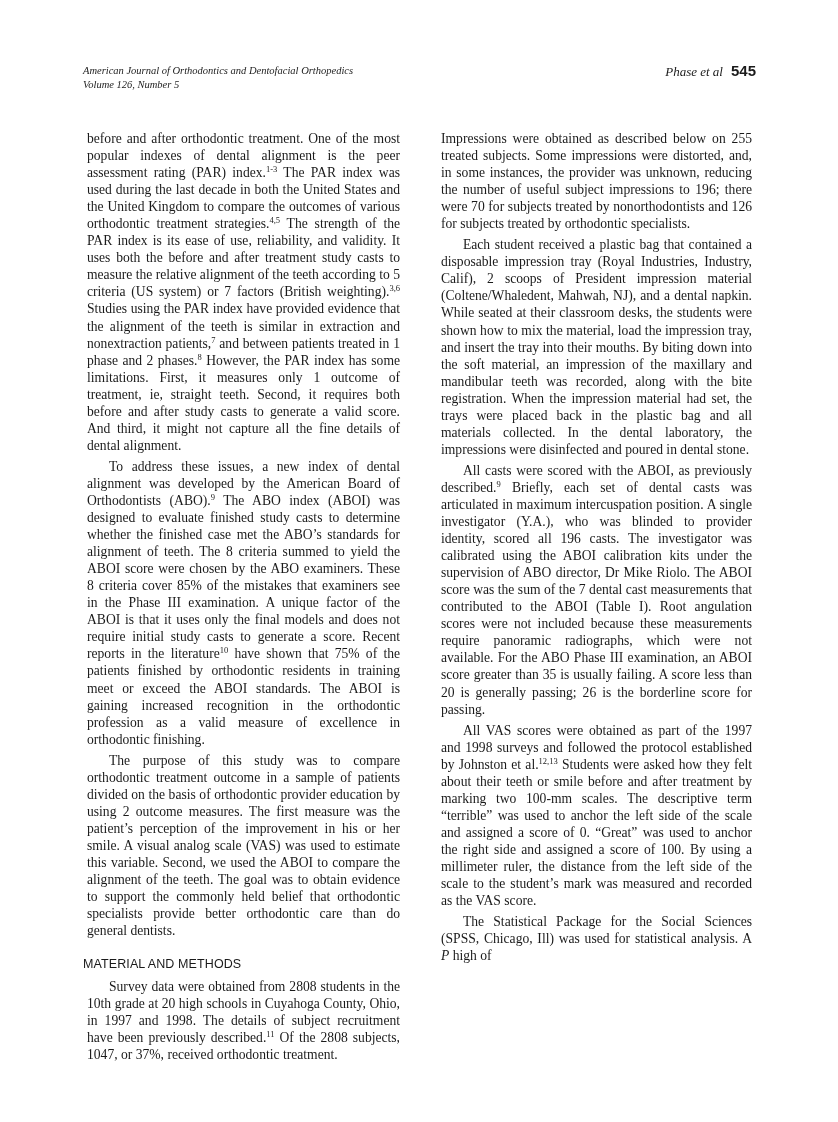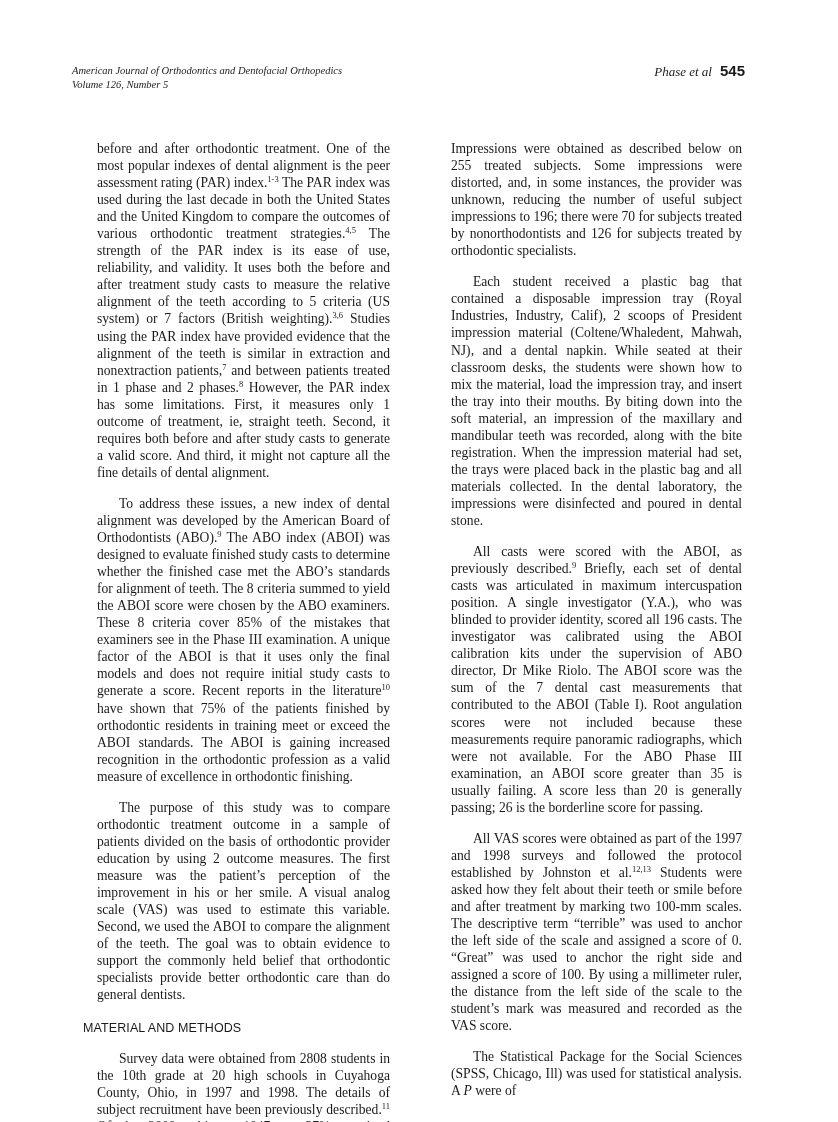--- a/index.html
+++ b/index.html
@@ -1,25 +1,25 @@
 <!DOCTYPE html>
 <html><head>
 <meta charset="utf-8">
 <style>
   html, body { margin: 0; padding: 0; background: #ffffff; }
   body { width: 838px; height: 1122px; position: relative; overflow: hidden; color: #1a1a1a; }
-  .header { position: absolute; top: 64px; left: 72px; width: 673px; height: 32px; text-decoration: underline; }
+  .header { position: absolute; top: 64px; left: 83px; width: 673px; height: 32px; text-decoration: underline; }
   .journal { position: absolute; left: 0; top: 0; font-family: "Liberation Serif", serif; font-style: italic; font-size: 10.5px; line-height: 13.5px; color: #222; }
   .running { position: absolute; right: 0; top: 0; font-family: "Liberation Serif", serif; font-size: 13px; line-height: 14px; }
   .running .author { font-style: italic; margin-right: 8px; }
   .running .pageno { font-family: "Liberation Sans", sans-serif; font-weight: bold; font-size: 15px; }
   .col { position: absolute; top: 126px; width: 321px; font-family: "Liberation Serif", serif; font-size: 13.6px; line-height: 17.05px; text-align: justify; hyphens: none; }
   .col.left { left: 83px; }
   .col.right { left: 437px; width: 319px; }
-  .col p { margin: 14px; }
+  .col p { margin: 4px; }
   .col p.indent { text-indent: 22px; }
   sup { font-size: 8.5px; line-height: 0; vertical-align: 5px; }
   h2.section { font-family: "Liberation Sans", sans-serif; font-weight: normal; font-size: 12.5px; margin: 17px 0 6px 0; letter-spacing: 0.1px; line-height: 16px; text-align: left; }
   i.p { font-style: italic; }
 </style>
 </head>
 <body>
 
 <div class="header">
   <div class="journal">
@@ -37,14 +37,14 @@
   <p class="indent">The purpose of this study was to compare orthodontic treatment outcome in a sample of patients divided on the basis of orthodontic provider education by using 2 outcome measures. The first measure was the patient’s perception of the improvement in his or her smile. A visual analog scale (VAS) was used to estimate this variable. Second, we used the ABOI to compare the alignment of the teeth. The goal was to obtain evidence to support the commonly held belief that orthodontic specialists provide better orthodontic care than do general dentists.</p>
   <h2 class="section">MATERIAL AND METHODS</h2>
   <p class="indent"><span>Survey data were obtained from 2808 students in the 10th grade at 20 high schools in Cuyahoga County, Ohio, in 1997 and 1998. The details of subject recruitment have been previously described.</span><sup>11</sup><span> Of the 2808 subjects, 1047, or 37%, received orthodontic treatment.</span></p>
 </div>
 
 <div class="col right">
   <p>Impressions were obtained as described below on 255 treated subjects. Some impressions were distorted, and, in some instances, the provider was unknown, reducing the number of useful subject impressions to 196; there were 70 for subjects treated by nonorthodontists and 126 for subjects treated by orthodontic specialists.</p>
   <p class="indent">Each student received a plastic bag that contained a disposable impression tray (Royal Industries, Industry, Calif), 2 scoops of President impression material (Coltene/Whaledent, Mahwah, NJ), and a dental napkin. While seated at their classroom desks, the students were shown how to mix the material, load the impression tray, and insert the tray into their mouths. By biting down into the soft material, an impression of the maxillary and mandibular teeth was recorded, along with the bite registration. When the impression material had set, the trays were placed back in the plastic bag and all materials collected. In the dental laboratory, the impressions were disinfected and poured in dental stone.</p>
   <p class="indent"><span>All casts were scored with the ABOI, as previously described.</span><sup>9</sup><span> Briefly, each set of dental casts was articulated in maximum intercuspation position. A single investigator (Y.A.), who was blinded to provider identity, scored all 196 casts. The investigator was calibrated using the ABOI calibration kits under the supervision of ABO director, Dr Mike Riolo. The ABOI score was the sum of the 7 dental cast measurements that contributed to the ABOI (Table I). Root angulation scores were not included because these measurements require panoramic radiographs, which were not available. For the ABO Phase III examination, an ABOI score greater than 35 is usually failing. A score less than 20 is generally passing; 26 is the borderline score for passing.</span></p>
   <p class="indent"><span>All VAS scores were obtained as part of the 1997 and 1998 surveys and followed the protocol established by Johnston et al.</span><sup>12,13</sup><span> Students were asked how they felt about their teeth or smile before and after treatment by marking two 100-mm scales. The descriptive term “terrible” was used to anchor the left side of the scale and assigned a score of 0. “Great” was used to anchor the right side and assigned a score of 100. By using a millimeter ruler, the distance from the left side of the scale to the student’s mark was measured and recorded as the VAS score.</span></p>
-  <p class="indent"><span>The Statistical Package for the Social Sciences (SPSS, Chicago, Ill) was used for statistical analysis. A </span><i class="p">P</i><span> were of</span></p>
+  <p class="indent"><span>The Statistical Package for the Social Sciences (SPSS, Chicago, Ill) was used for statistical analysis. A </span><i class="p">P</i><span> high of</span></p>
 </div>
 
 </body></html>

